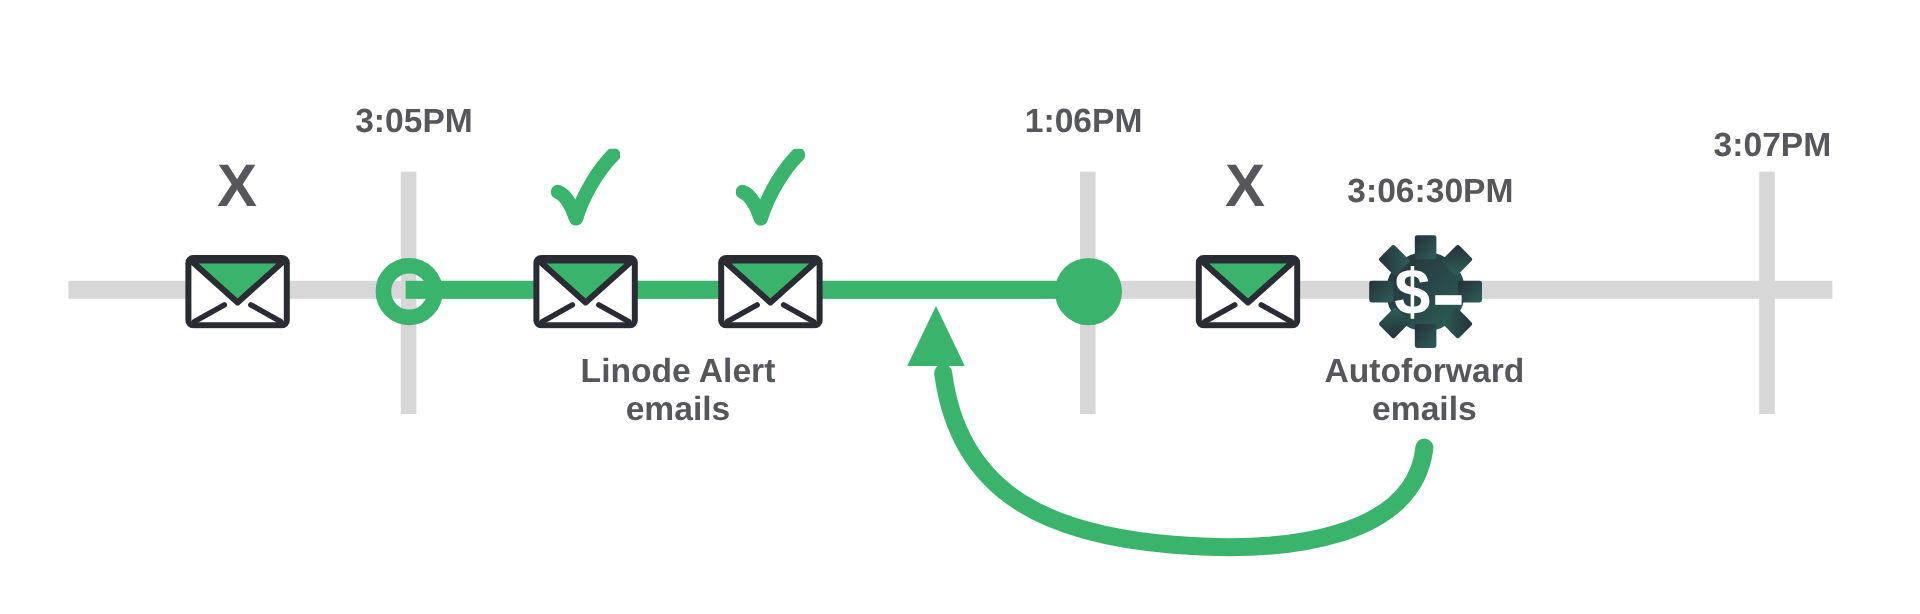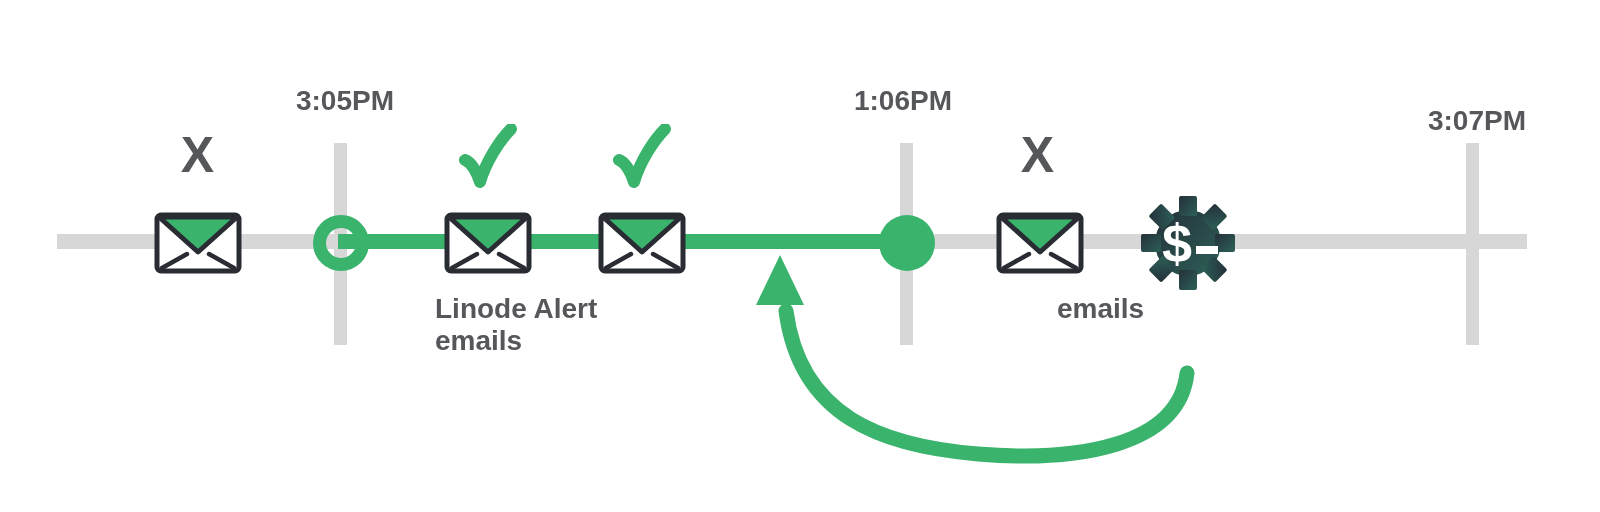--- a/index.html
+++ b/index.html
@@ -47,21 +47,21 @@
   .x-2 { left: 998px; }
   .time-label {
     width: 240px; text-align: center; z-index: 5;
     font-size: 28px; font-weight: bold; color: #55575b;
   }
   .time-305 { left: 225px; top: 85px; text-align: center; }
   .time-306 { left: 783px; top: 85px; }
   .time-307 { left: 1357px; top: 85px; margin-top: 20px; }
   .time-event { left: 1072px; top: 143px; }
   .caption {
-    width: 260px; text-align: left; z-index: 5;
+    width: 260px; text-align: center; z-index: 5;
     font-size: 28px; font-weight: bold; color: #55575b;
     line-height: 32px;
   }
   .caption-alert { left: 435px; top: 293px; }
   .caption-script { left: 1057px; top: 293px; }
 
   
   .arrow-svg { left: 730px; top: 245px; z-index: 2; }
 </style>
 </head>
@@ -72,20 +72,21 @@
   <div class="abs track"></div>
   <div class="abs tick tick-305"></div>
   <div class="abs tick tick-306"></div>
   <div class="abs tick tick-307"></div>
 
   <div class="abs green-segment"></div>
 
   <div class="abs time-label time-305">3:05PM</div>
   <div class="abs time-label time-306">1:06PM</div>
   <div class="abs time-label time-307">3:07PM</div>
+  <div class="abs time-label time-event">3:06:30PM</div>
 
   <svg class="abs ring-svg" width="64" height="64" viewBox="0 0 64 64">
     <circle cx="32" cy="32" r="21.5" fill="none" stroke="#3ab46d" stroke-width="13"></circle>
   </svg>
 
   <div class="abs dot"></div>
 
   <div class="abs x-mark x-1">X</div>
   <div class="abs x-mark x-2">X</div>
 
@@ -139,20 +140,21 @@
     </g>
     <text x="38" y="68" text-anchor="middle" font-size="54" font-weight="bold" font-family="Liberation Sans, sans-serif" fill="#ffffff">$</text>
     <rect x="57" y="52" width="22" height="8" fill="#ffffff"></rect>
   </svg>
 
   <div class="abs caption caption-alert">
     <div>Linode Alert</div>
     <div>emails</div>
   </div>
   <div class="abs caption caption-script">
+    <div>Autoforward</div>
     <div>emails</div>
   </div>
 
   <svg class="abs arrow-svg" width="500" height="240" viewBox="0 0 500 240">
     <path d="M 457 128 C 449 202 345 217 248 209 C 152 201 70 172 56 66" fill="none" stroke="#3ab46d" stroke-width="15" stroke-linecap="round"></path>
     <polygon points="50,10 26,60 74,60" fill="#3ab46d"></polygon>
   </svg>
 
 </div>
 

